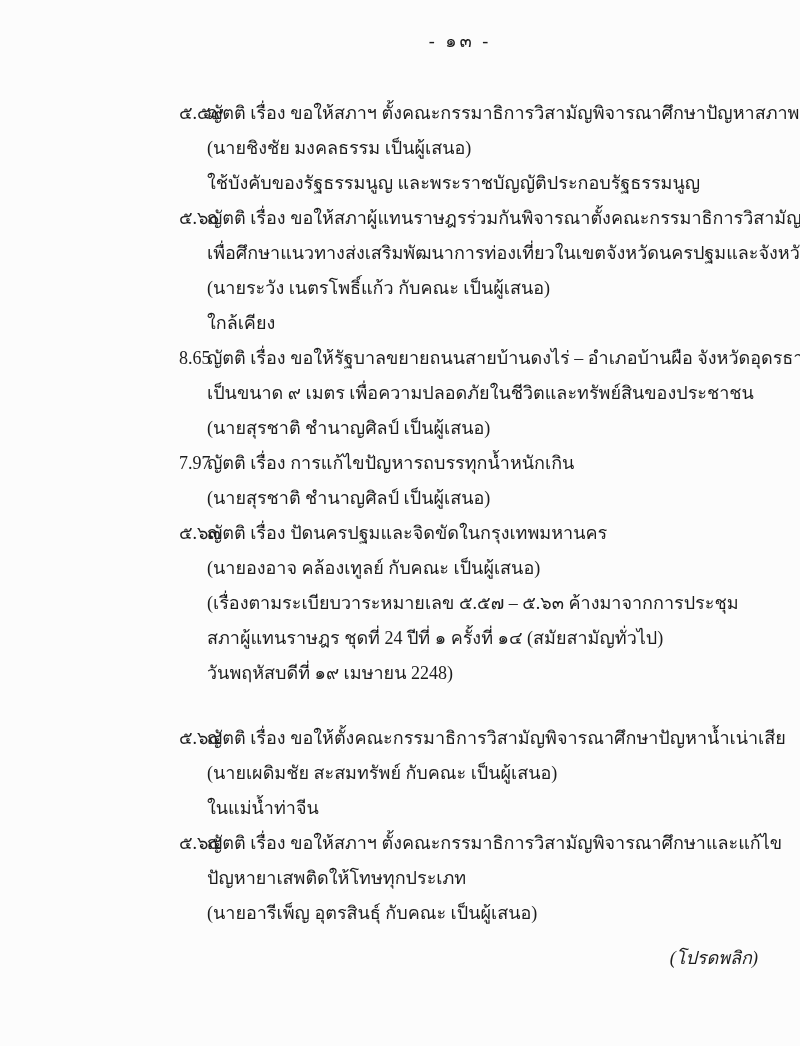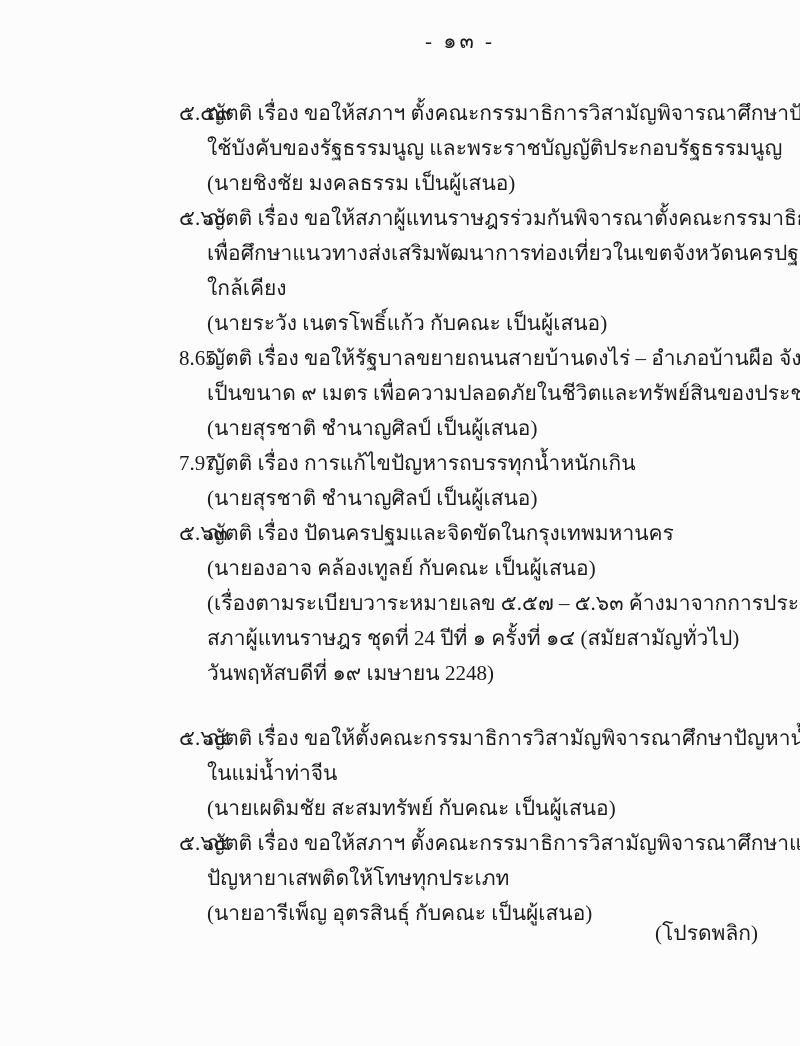--- a/index.html
+++ b/index.html
@@ -6,66 +6,67 @@
   body {
     width: 800px; height: 1046px;
     background: #ffffff;
     font-family: "Liberation Serif", serif;
   }
   .doc {
     position: relative;
     width: 800px; height: 1046px;
     background: #fcfcfc;
     color: #1c1c1c;
-    font-size: 21px;
+    font-size: 18px;
     line-height: 35px;
     overflow: hidden;
   }
   .page-number {
     position: absolute;
     top: 24px; left: 130px; width: 660px;
     text-align: center;
     letter-spacing: 3px;
   }
   .content {
     position: absolute;
     top: 96px; left: 163px; right: 36px;
   }
   .item { position: relative; padding-left: 44px; }
   .item .num { position: absolute; left: 16px; top: 0; white-space: nowrap; }
   .item .line { white-space: nowrap; }
   .gap-before { margin-top: 30px; }
   .footer-note {
     position: absolute;
-    top: 916px; right: 42px;
+    top: 941px; right: 42px;
     white-space: nowrap;
+    font-style: italic;
   }
 </style>
 </head>
 <body>
 
 <div class="doc">
 
   <div class="page-number">- ๑๓ -</div>
 
   <div class="content">
 
     <div class="item">
       <span class="num">๕.๕๙</span>
       <div class="line">ญัตติ เรื่อง ขอให้สภาฯ ตั้งคณะกรรมาธิการวิสามัญพิจารณาศึกษาปัญหาสภาพการ</div>
+      <div class="line">(นายชิงชัย มงคลธรรม เป็นผู้เสนอ)</div>
       <div class="line">ใช้บังคับของรัฐธรรมนูญ และพระราชบัญญัติประกอบรัฐธรรมนูญ</div>
-      <div class="line">(นายชิงชัย มงคลธรรม เป็นผู้เสนอ)</div>
     </div>
 
     <div class="item">
       <span class="num">๕.๖๐</span>
       <div class="line">ญัตติ เรื่อง ขอให้สภาผู้แทนราษฎรร่วมกันพิจารณาตั้งคณะกรรมาธิการวิสามัญ</div>
       <div class="line">เพื่อศึกษาแนวทางส่งเสริมพัฒนาการท่องเที่ยวในเขตจังหวัดนครปฐมและจังหวัด</div>
+      <div class="line">(นายระวัง เนตรโพธิ์แก้ว กับคณะ เป็นผู้เสนอ)</div>
       <div class="line">ใกล้เคียง</div>
-      <div class="line">(นายระวัง เนตรโพธิ์แก้ว กับคณะ เป็นผู้เสนอ)</div>
     </div>
 
     <div class="item">
       <span class="num">8.65</span>
       <div class="line">ญัตติ เรื่อง ขอให้รัฐบาลขยายถนนสายบ้านดงไร่ – อำเภอบ้านผือ จังหวัดอุดรธานี</div>
       <div class="line">เป็นขนาด ๙ เมตร เพื่อความปลอดภัยในชีวิตและทรัพย์สินของประชาชน</div>
       <div class="line">(นายสุรชาติ ชำนาญศิลป์ เป็นผู้เสนอ)</div>
     </div>
 
     <div class="item">
@@ -79,22 +80,22 @@
       <div class="line">ญัตติ เรื่อง ปัดนครปฐมและจิดขัดในกรุงเทพมหานคร</div>
       <div class="line">(นายองอาจ คล้องเทูลย์ กับคณะ เป็นผู้เสนอ)</div>
       <div class="line">(เรื่องตามระเบียบวาระหมายเลข ๕.๕๗ – ๕.๖๓ ค้างมาจากการประชุม</div>
       <div class="line">สภาผู้แทนราษฎร ชุดที่ 24  ปีที่ ๑  ครั้งที่ ๑๔ (สมัยสามัญทั่วไป)</div>
       <div class="line">วันพฤหัสบดีที่ ๑๙ เมษายน 2248)</div>
     </div>
 
     <div class="item gap-before">
       <span class="num">๕.๖๔</span>
       <div class="line">ญัตติ เรื่อง ขอให้ตั้งคณะกรรมาธิการวิสามัญพิจารณาศึกษาปัญหาน้ำเน่าเสีย</div>
+      <div class="line">(นายเผดิมชัย สะสมทรัพย์ กับคณะ เป็นผู้เสนอ)</div>
       <div class="line">ในแม่น้ำท่าจีน</div>
-      <div class="line">(นายเผดิมชัย สะสมทรัพย์ กับคณะ เป็นผู้เสนอ)</div>
     </div>
 
     <div class="item">
       <span class="num">๕.๖๕</span>
       <div class="line">ญัตติ เรื่อง ขอให้สภาฯ ตั้งคณะกรรมาธิการวิสามัญพิจารณาศึกษาและแก้ไข</div>
       <div class="line">ปัญหายาเสพติดให้โทษทุกประเภท</div>
       <div class="line">(นายอารีเพ็ญ อุตรสินธุ์ กับคณะ เป็นผู้เสนอ)</div>
     </div>
 
   </div>

